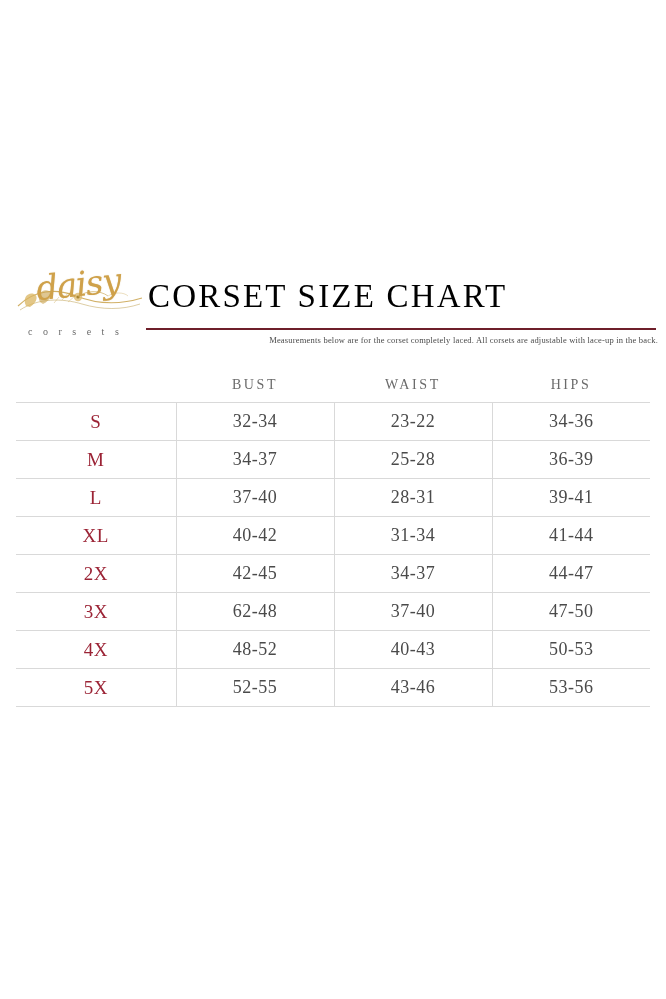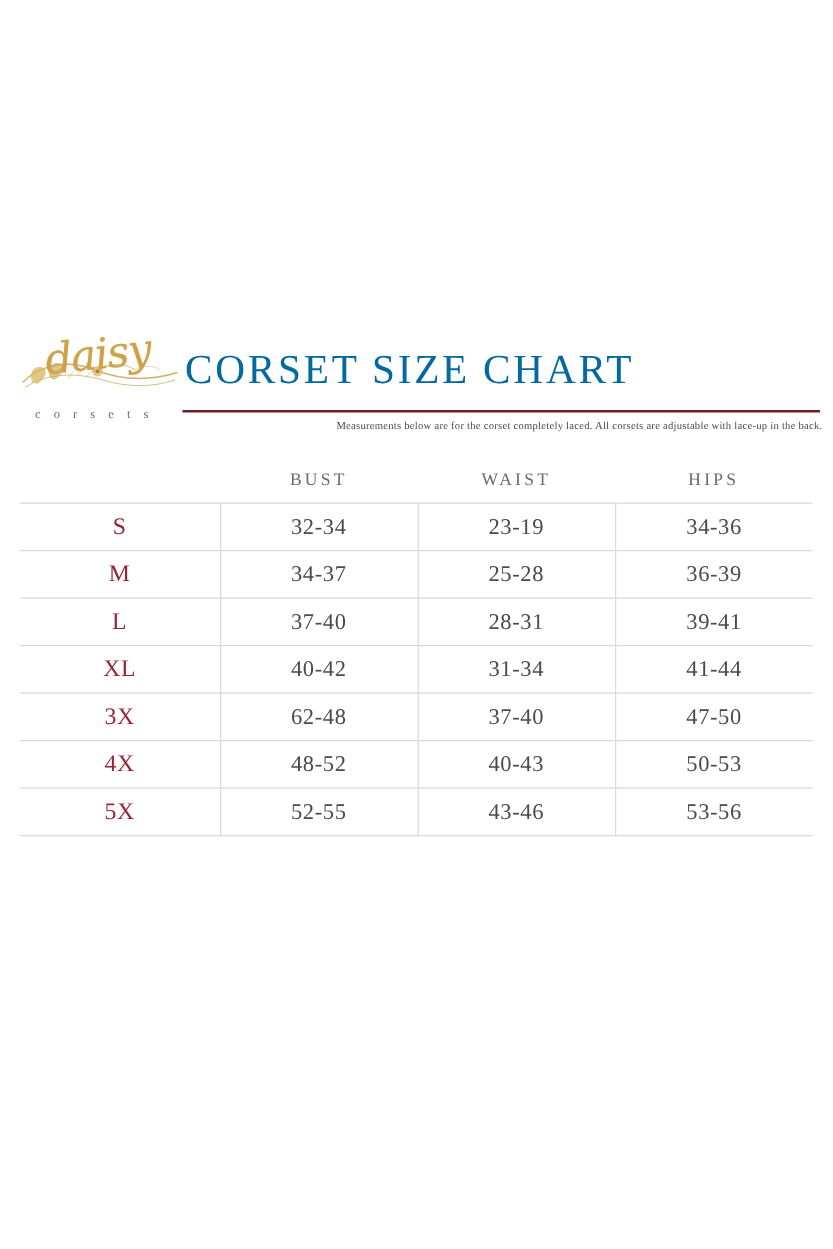--- a/index.html
+++ b/index.html
@@ -74,21 +74,21 @@
     color: #6a6a6a;
   }
 
   .title {
     position: absolute;
     left: 140px;
     top: 28px;
     font-family: "Liberation Serif", serif;
     font-size: 33px;
     letter-spacing: 2.2px;
-    color: #0369a1;
+    color: #000000;
     white-space: nowrap;
   }
 
   .title-rule {
     position: absolute;
     left: 138px;
     top: 78px;
     width: 510px;
     height: 2px;
     background: #6e1f2a;
@@ -204,21 +204,21 @@
           <th class="blank"></th>
           <th>BUST</th>
           <th>WAIST</th>
           <th>HIPS</th>
         </tr>
       </thead>
       <tbody>
         <tr>
           <td class="sz">S</td>
           <td class="val">32-34</td>
-          <td class="val">23-19</td>
+          <td class="val">23-22</td>
           <td class="val">34-36</td>
         </tr>
         <tr>
           <td class="sz">M</td>
           <td class="val">34-37</td>
           <td class="val">25-28</td>
           <td class="val">36-39</td>
         </tr>
         <tr>
           <td class="sz">L</td>
@@ -226,20 +226,26 @@
           <td class="val">28-31</td>
           <td class="val">39-41</td>
         </tr>
         <tr>
           <td class="sz">XL</td>
           <td class="val">40-42</td>
           <td class="val">31-34</td>
           <td class="val">41-44</td>
         </tr>
         <tr>
+          <td class="sz">2X</td>
+          <td class="val">42-45</td>
+          <td class="val">34-37</td>
+          <td class="val">44-47</td>
+        </tr>
+        <tr>
           <td class="sz">3X</td>
           <td class="val">62-48</td>
           <td class="val">37-40</td>
           <td class="val">47-50</td>
         </tr>
         <tr>
           <td class="sz">4X</td>
           <td class="val">48-52</td>
           <td class="val">40-43</td>
           <td class="val">50-53</td>

